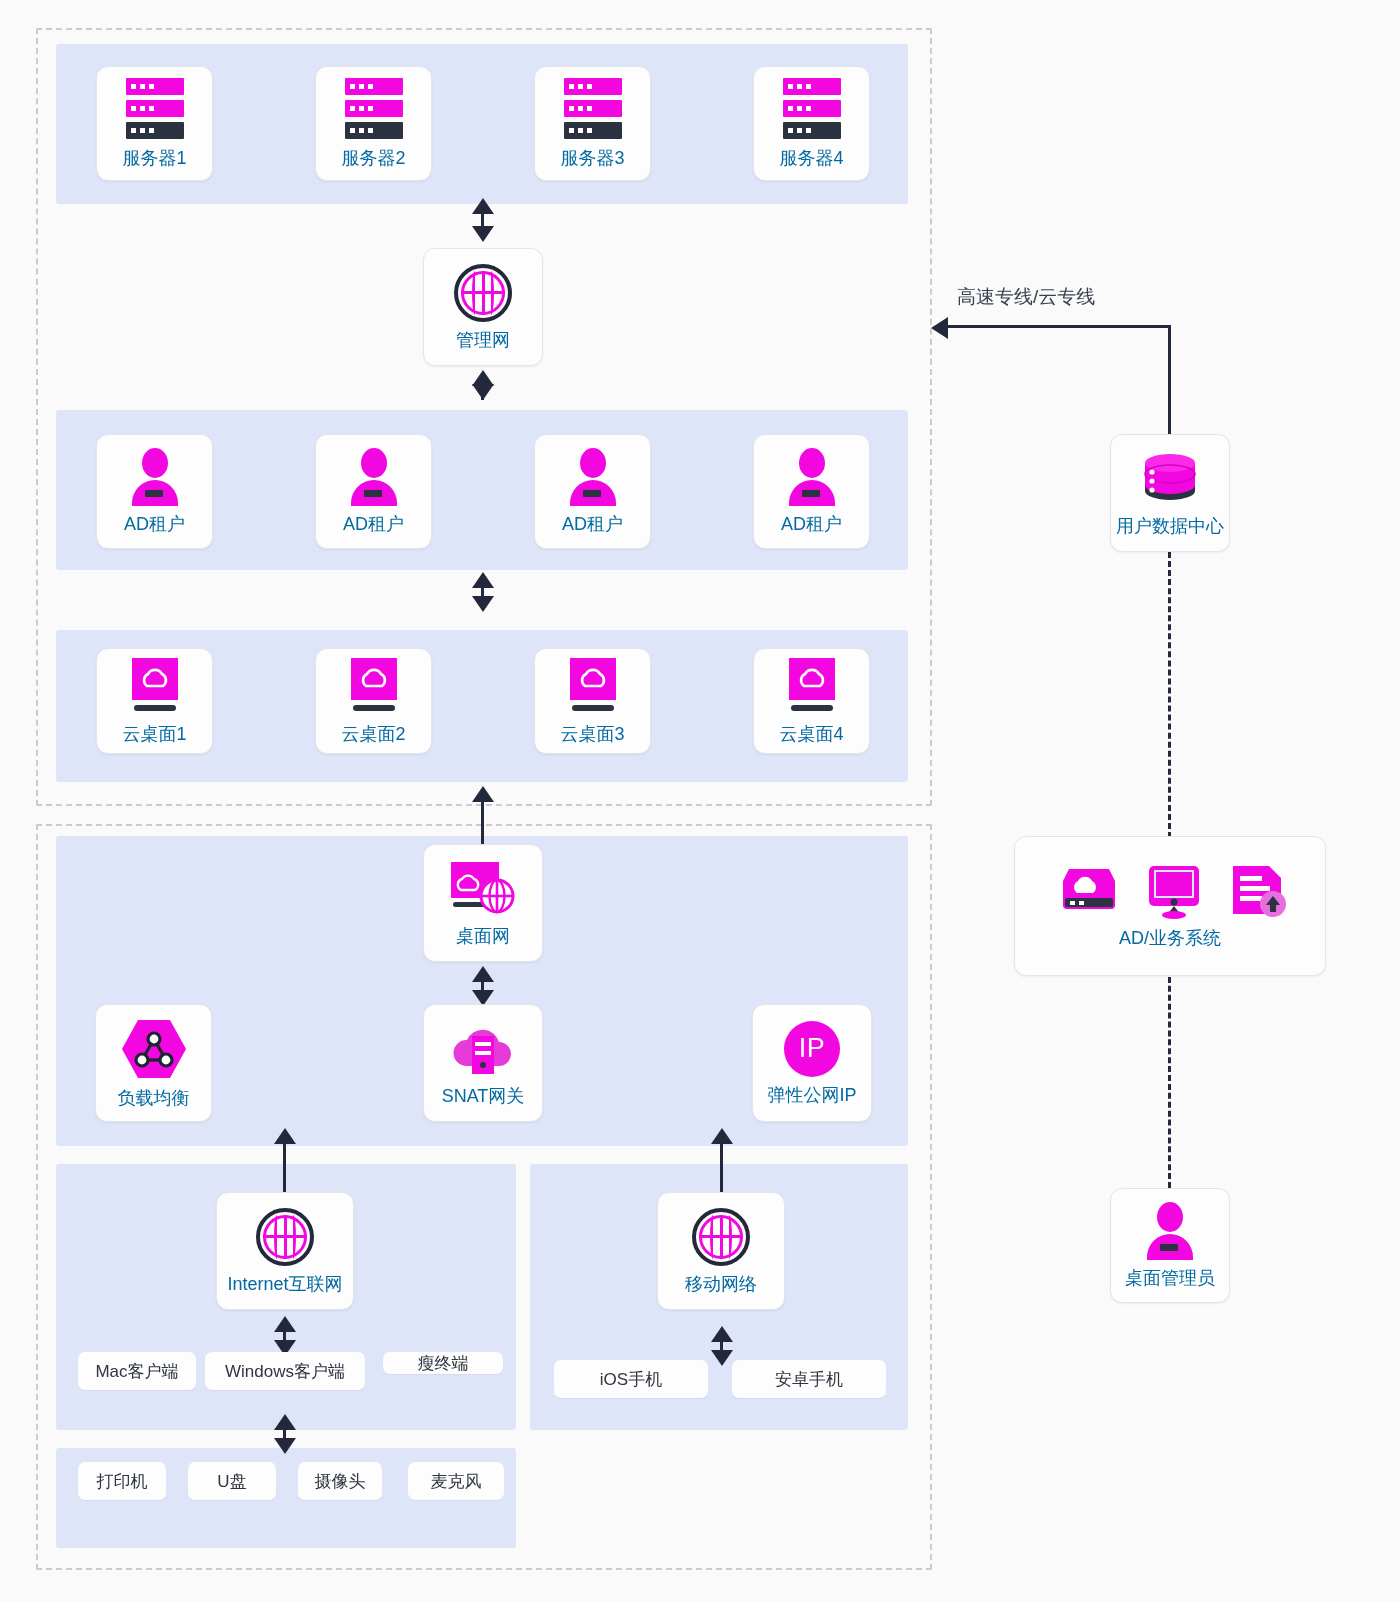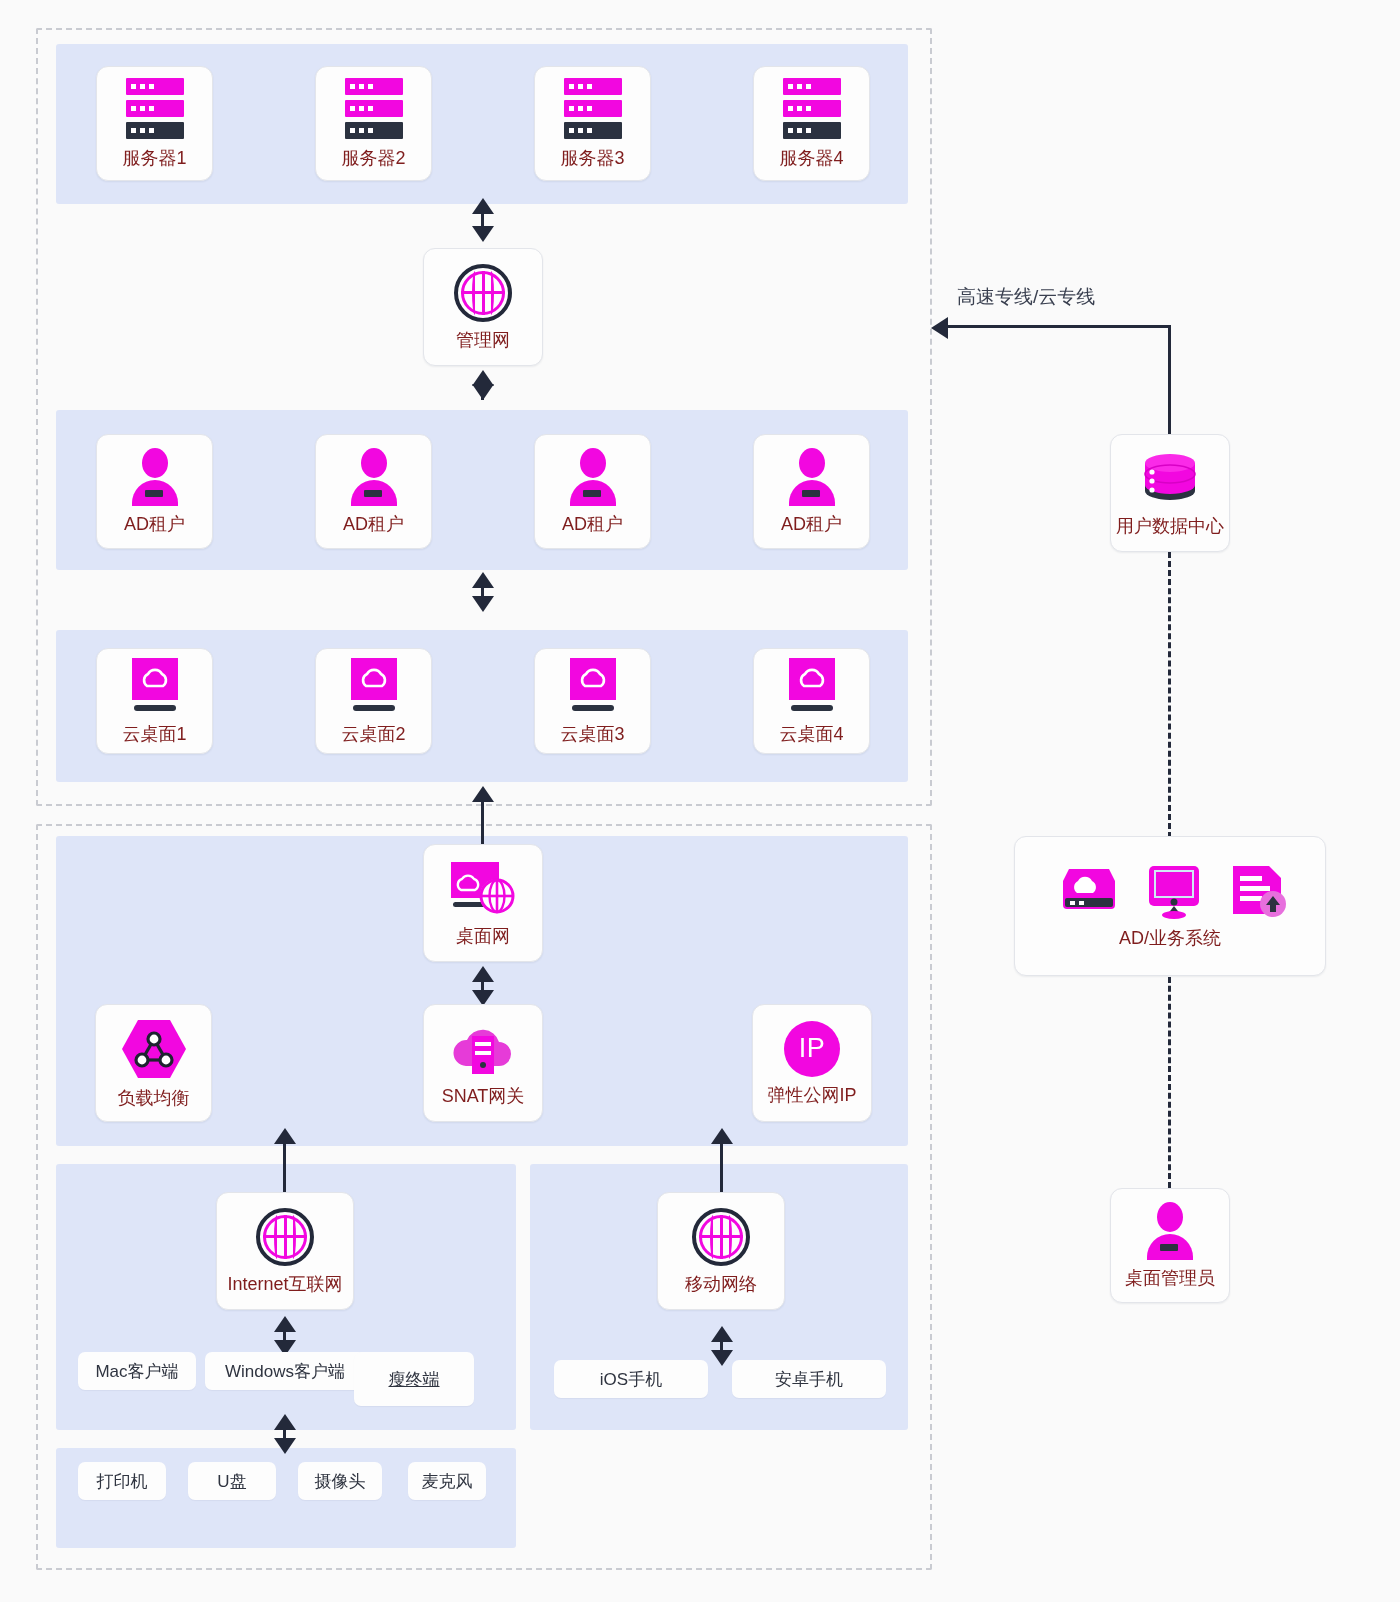--- a/index.html
+++ b/index.html
@@ -29,21 +29,21 @@
     position:absolute;
     background:#fdfdfd;
     border:1px solid #e3e5ea;
     border-radius:12px;
     box-shadow:0 1px 2px rgba(30,40,70,.07);
     display:flex;flex-direction:column;
     align-items:center;justify-content:center;
     box-sizing:border-box;
   }
   .node .lbl{
-    font-size:18px;line-height:1.1;color:#7f1d1d;
+    font-size:18px;line-height:1.1;color:#0369a1;
     margin-top:9px;white-space:nowrap;
   }
   
   .chip{
     position:absolute;
     background:#fdfdfd;border-radius:7px;
     display:flex;align-items:center;justify-content:center;
     font-size:17px;color:#2f3440;white-space:nowrap;
     box-sizing:border-box;
     box-shadow:0 1px 1px rgba(30,40,70,.05);
@@ -432,26 +432,26 @@
     <span class="mesh"></span>
       <span class="m1"></span>
       <span class="m2"></span>
     <span class="m3"></span>
       <span class="m4"></span>
   </span>
   <span class="lbl">Internet互联网</span>
 </div>
 <div class="chip" style="left:78px;top:1352px;width:118px;height:38px;">Mac客户端</div>
 <div class="chip" style="left:205px;top:1352px;width:160px;height:38px;">Windows客户端</div>
-<div class="chip" style="left:354px;top:1352px;width:120px;height:54px;text-decoration:underline;">瘦终端</div>
+<div class="chip" style="left:383px;top:1352px;width:120px;height:22px;">瘦终端</div>
 
 <div class="chip" style="left:78px;top:1462px;width:88px;height:38px;">打印机</div>
 <div class="chip" style="left:188px;top:1462px;width:88px;height:38px;">U盘</div>
 <div class="chip" style="left:298px;top:1462px;width:84px;height:38px;">摄像头</div>
-<div class="chip" style="left:408px;top:1462px;width:78px;height:38px;">麦克风</div>
+<div class="chip" style="left:408px;top:1462px;width:96px;height:38px;">麦克风</div>
 
 <div class="node" style="left:657px;top:1192px;width:128px;height:118px;">
   <span class="ico globe">
     <span class="mesh"></span>
       <span class="m1"></span>
       <span class="m2"></span>
     <span class="m3"></span>
       <span class="m4"></span>
   </span>
   <span class="lbl">移动网络</span>

